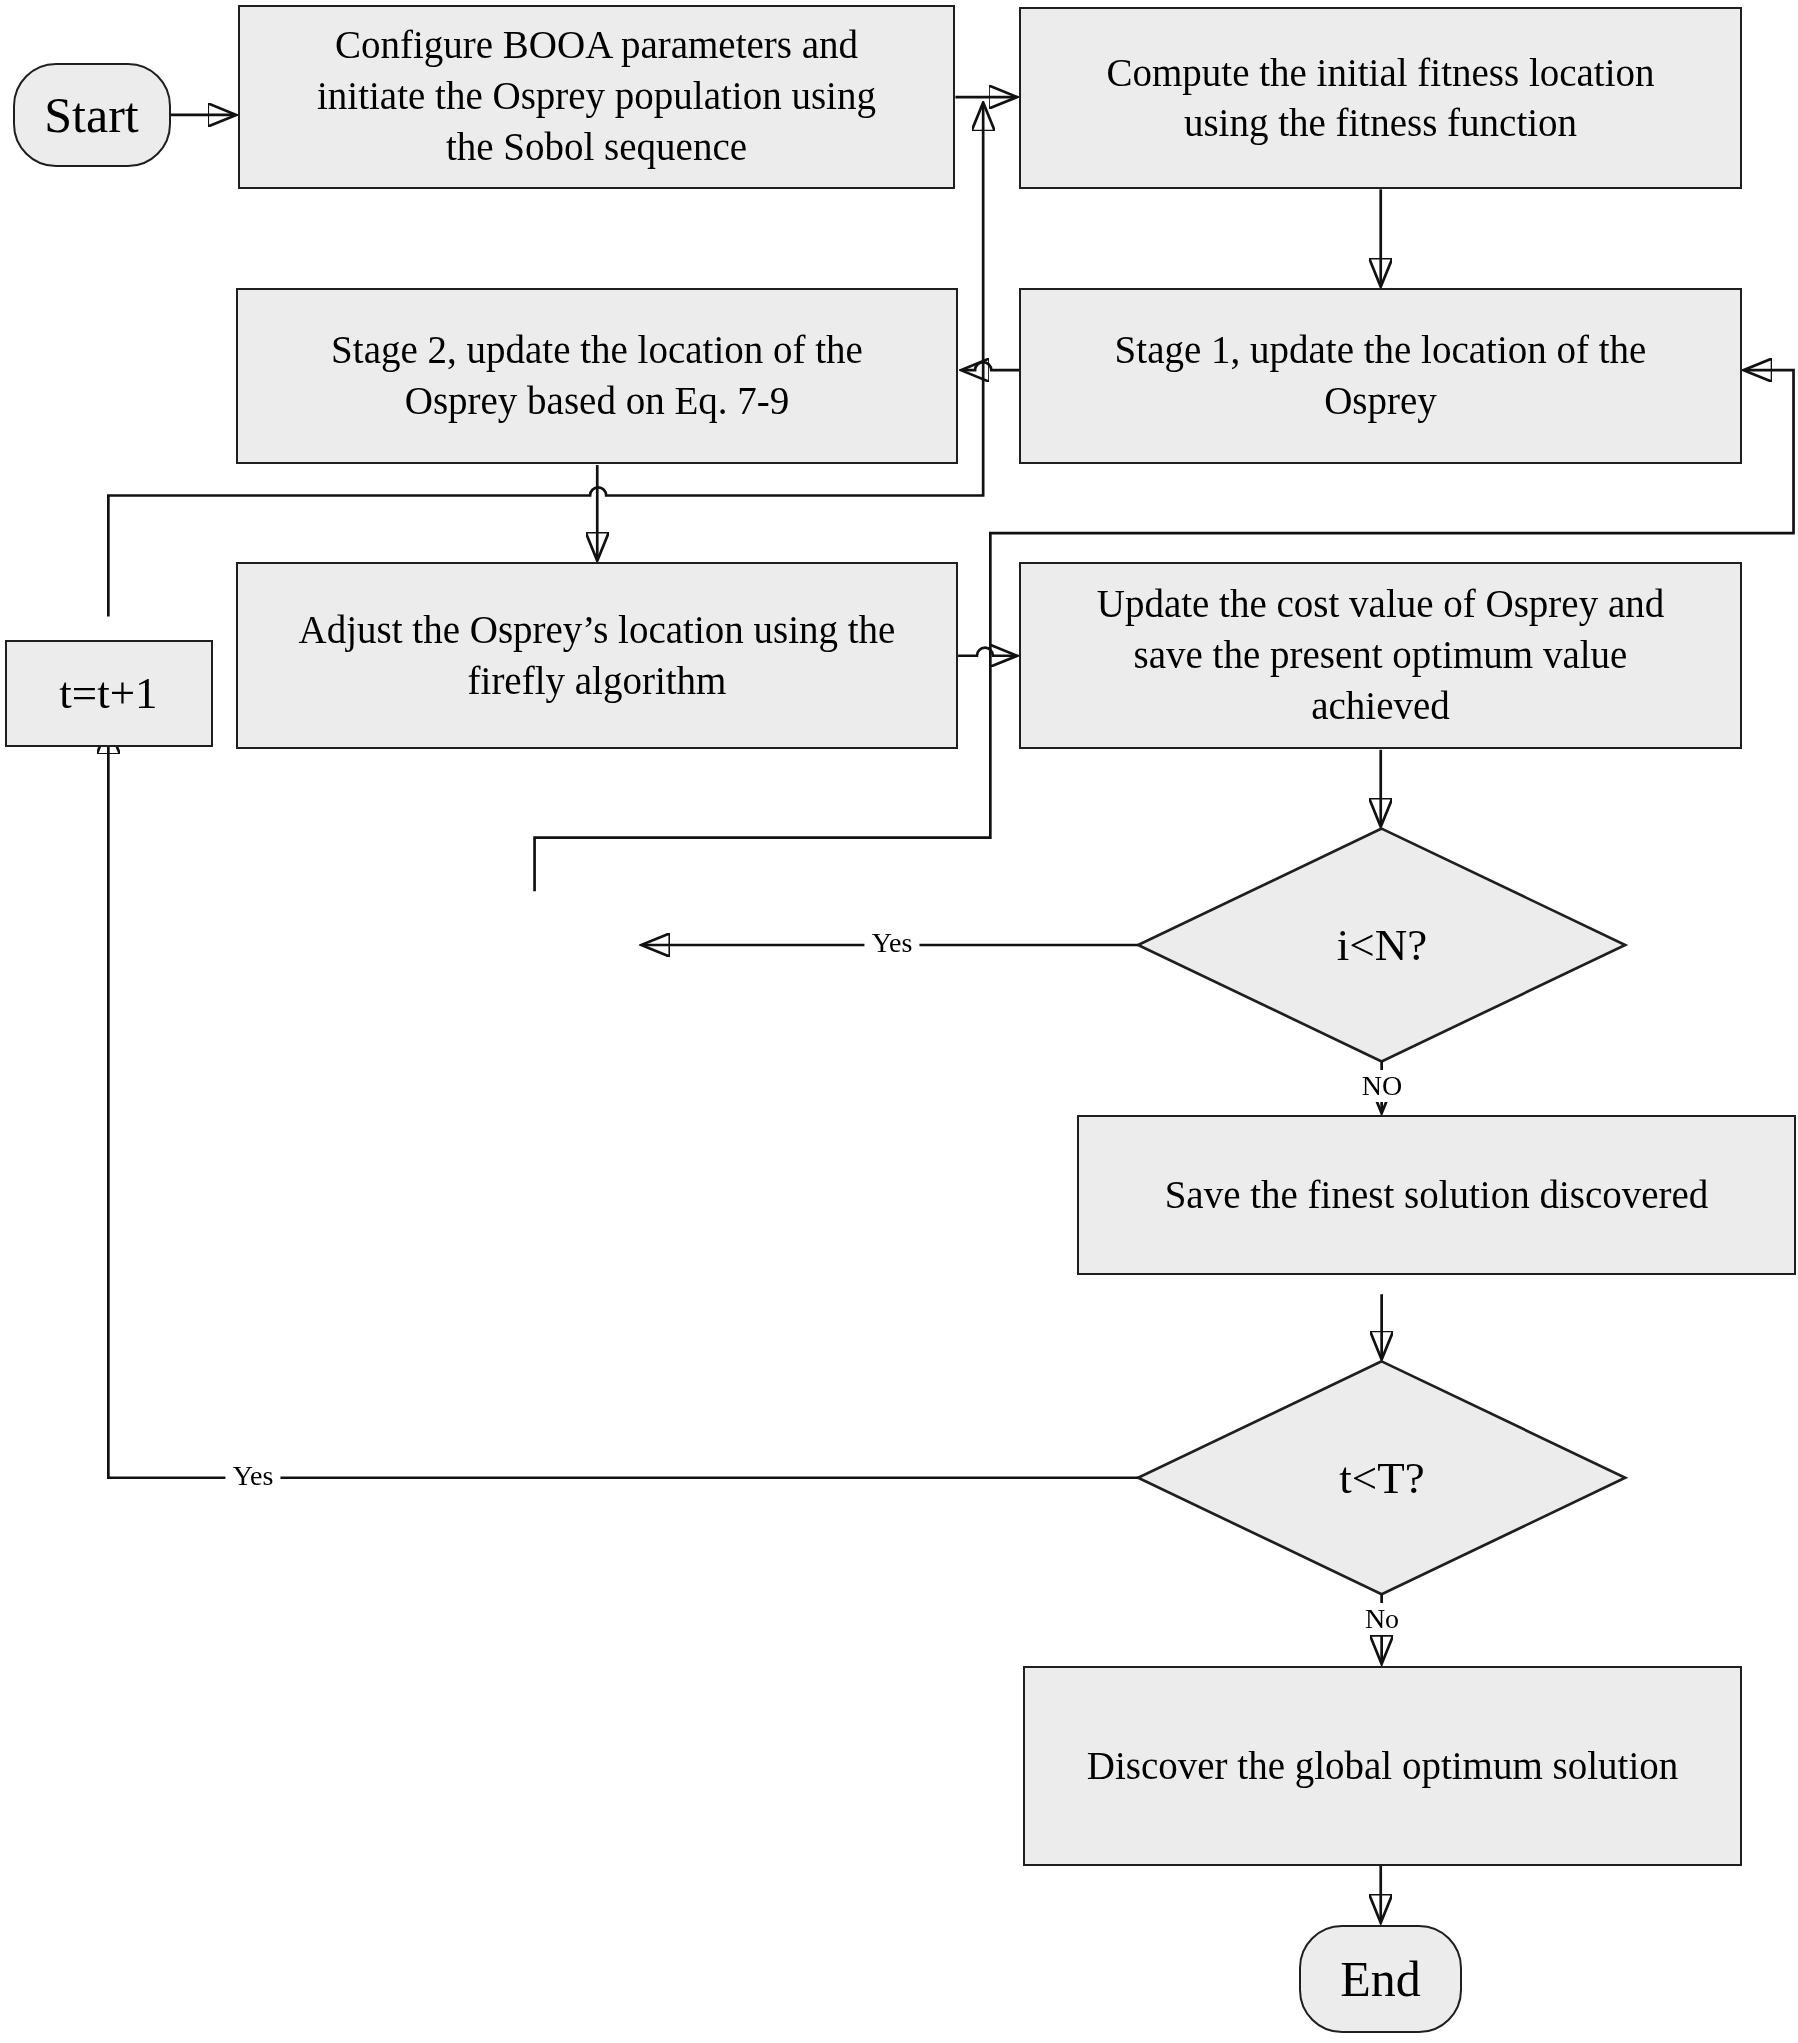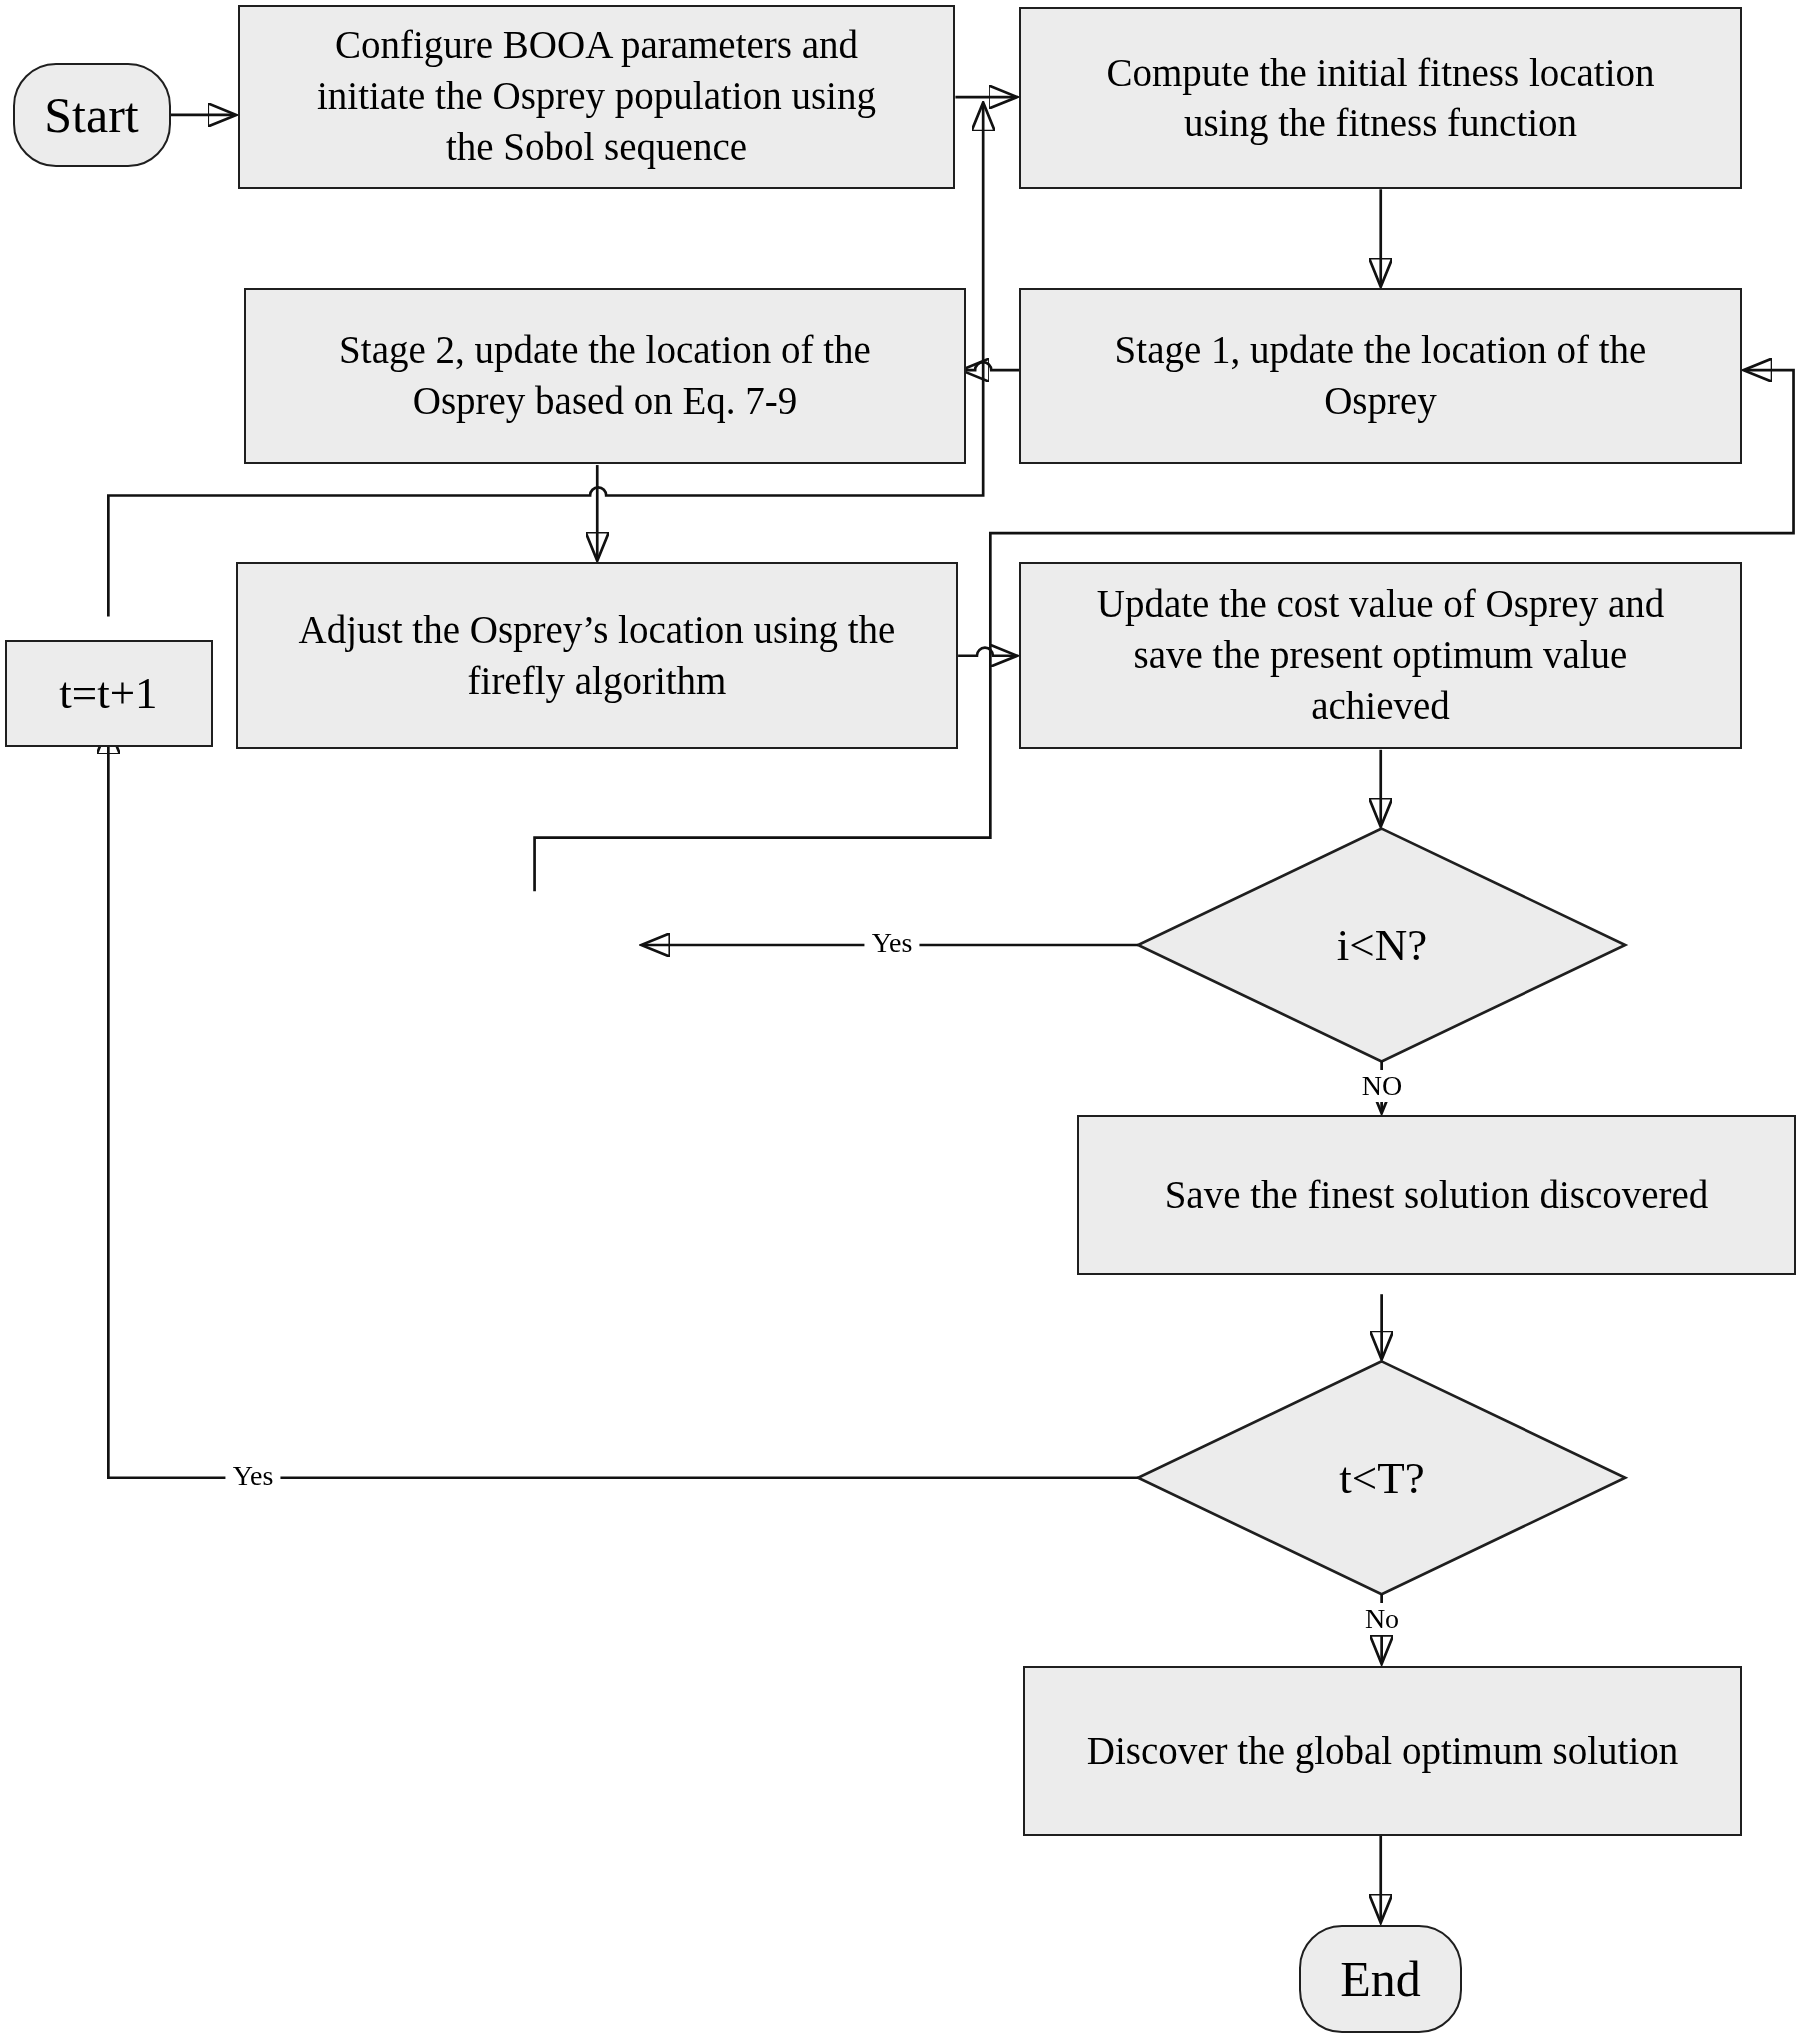--- a/index.html
+++ b/index.html
@@ -102,39 +102,39 @@
 
   <div class="node terminal" style="left:1299px;top:1925px;width:163px;height:108px;">End</div>
 
   <div class="node" style="left:1019px;top:7.2px;width:723px;height:182px;">Compute the initial fitness location
 using the fitness function</div>
 
   <div class="node" style="left:238px;top:4.5px;width:717px;height:184px;">Configure BOOA parameters and
 initiate the Osprey population using
 the Sobol sequence</div>
 
-  <div class="node" style="left:236px;top:288px;width:722px;height:176px;margin-left:8px;">Stage 2, update the location of the
+  <div class="node" style="left:236px;top:288px;width:722px;height:176px;">Stage 2, update the location of the
 Osprey based on Eq. 7-9</div>
 
   <div class="node" style="left:1019px;top:288px;width:723px;height:176px;">Stage 1, update the location of the
 Osprey</div>
 
   <div class="node" style="left:236px;top:562px;width:722px;height:187px;">Adjust the Osprey’s location using the
 firefly algorithm</div>
 
   <div class="node" style="left:1019px;top:562px;width:723px;height:187px;">Update the cost value of Osprey and
 save the present optimum value
 achieved</div>
 
   <div class="node small-box" style="left:4.5px;top:616px;width:208px;height:107px;margin-top:24px;">t=t+1</div>
 
 
   <div class="node" style="left:1077px;top:1115px;width:719px;height:160px;">Save the finest solution discovered</div>
 
-  <div class="node" style="left:1023px;top:1666px;width:719px;height:170px;">Discover the global optimum solution</div>
+  <div class="node" style="left:1023px;top:1666px;width:719px;height:200px;">Discover the global optimum solution</div>
 
   <div class="diamond-label" style="left:1382px;top:945px;">i&lt;N?</div>
 
   <div class="diamond-label" style="left:1382px;top:1478px;">t&lt;T?</div>
 
   <div class="edge-label" style="left:892px;top:943px;">Yes</div>
 
   <div class="edge-label" style="left:1382px;top:1086px;">NO</div>
 
   <div class="edge-label" style="left:253px;top:1476px;">Yes</div>

